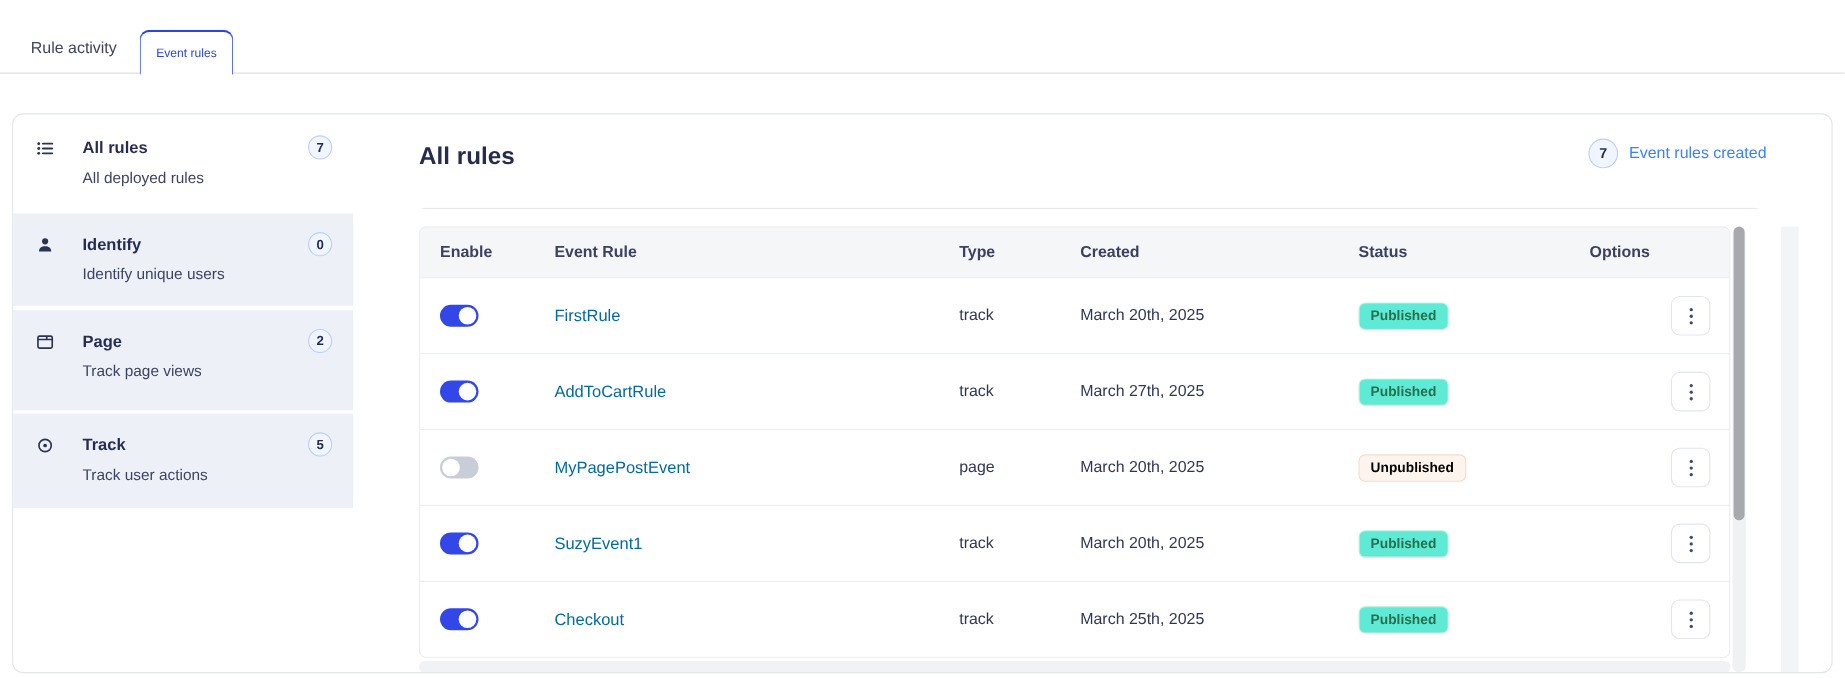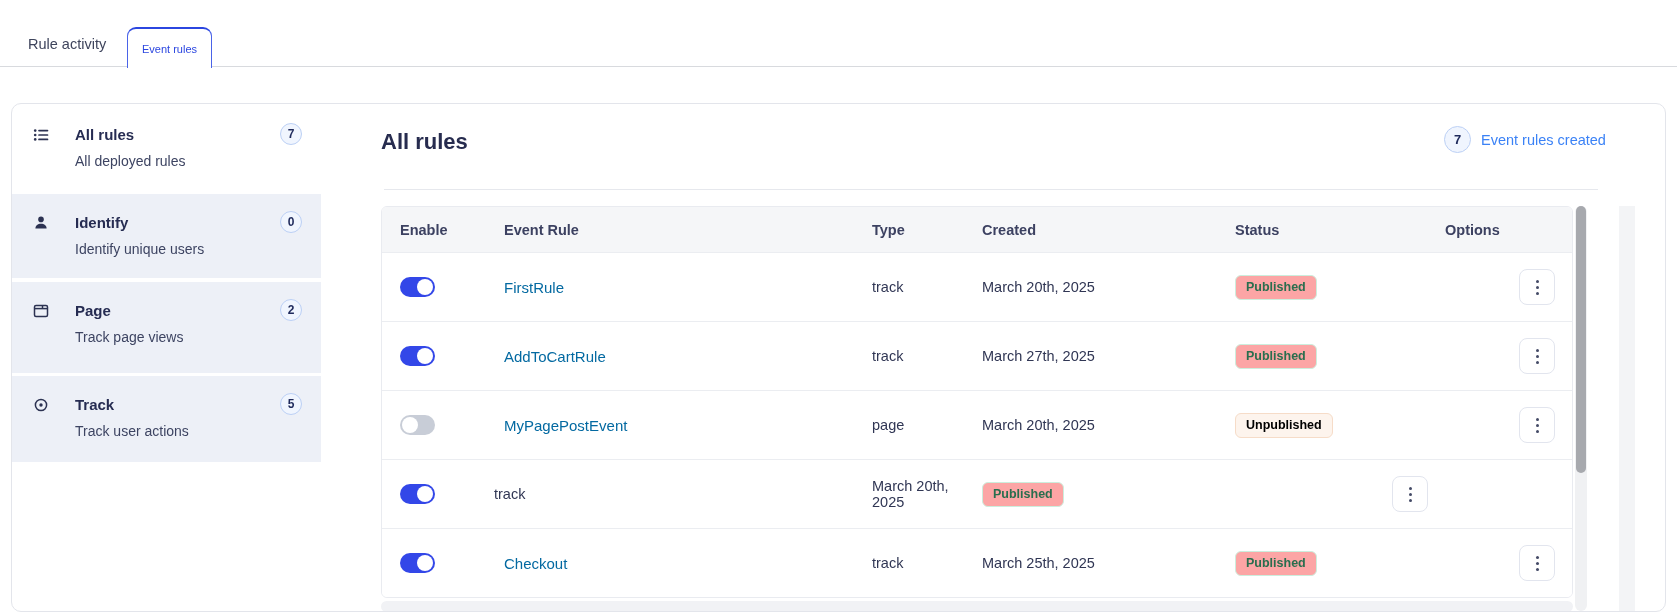--- a/index.html
+++ b/index.html
@@ -73,21 +73,21 @@
     position:absolute; top:2px; width:16px; height:16px; border-radius:50%; background:#fff;
   }
   .toggle.on .knob { right:2px; }
   .toggle.off .knob { left:2px; }
 
   
   .status {
     display:inline-block; padding:4px 10px; border-radius:6px;
     font-size:12.5px; font-weight:700; line-height:15px;
   }
-  .status.published { background:#fca5a5; border:1px solid #cceedd; color:#296e4e; }
+  .status.published { background:#5eead4; border:1px solid #cceedd; color:#296e4e; }
   .status.unpublished { background:#fdf4ed; border:1px solid #f6dcc8; color:#000000; }
 
   
   .kebab {
     margin-left:auto; margin-right:17px; width:36px; height:36px;
     background:#fff; border:1px solid #e2e5ee; border-radius:8px; cursor:pointer;
     display:flex; flex-direction:column; align-items:center; justify-content:center; gap:3px;
   }
   .kebab i { width:3px; height:3px; border-radius:50%; background:#444a66; }
 
@@ -243,20 +243,21 @@
             </button>
           </div>
       </div>
 
       <div class="tr row">
         <div class="td">
             <div class="toggle on">
               <div class="knob"></div>
             </div>
           </div>
+        <div class="td c-rule">SuzyEvent1</div>
         <div class="td">track</div>
         <div class="td">March 20th, 2025</div>
         <div class="td"><span class="status published">Published</span></div>
         <div class="td" style="display:flex;">
             <button class="kebab">
               <i></i>
               <i></i>
               <i></i>
             </button>
           </div>

